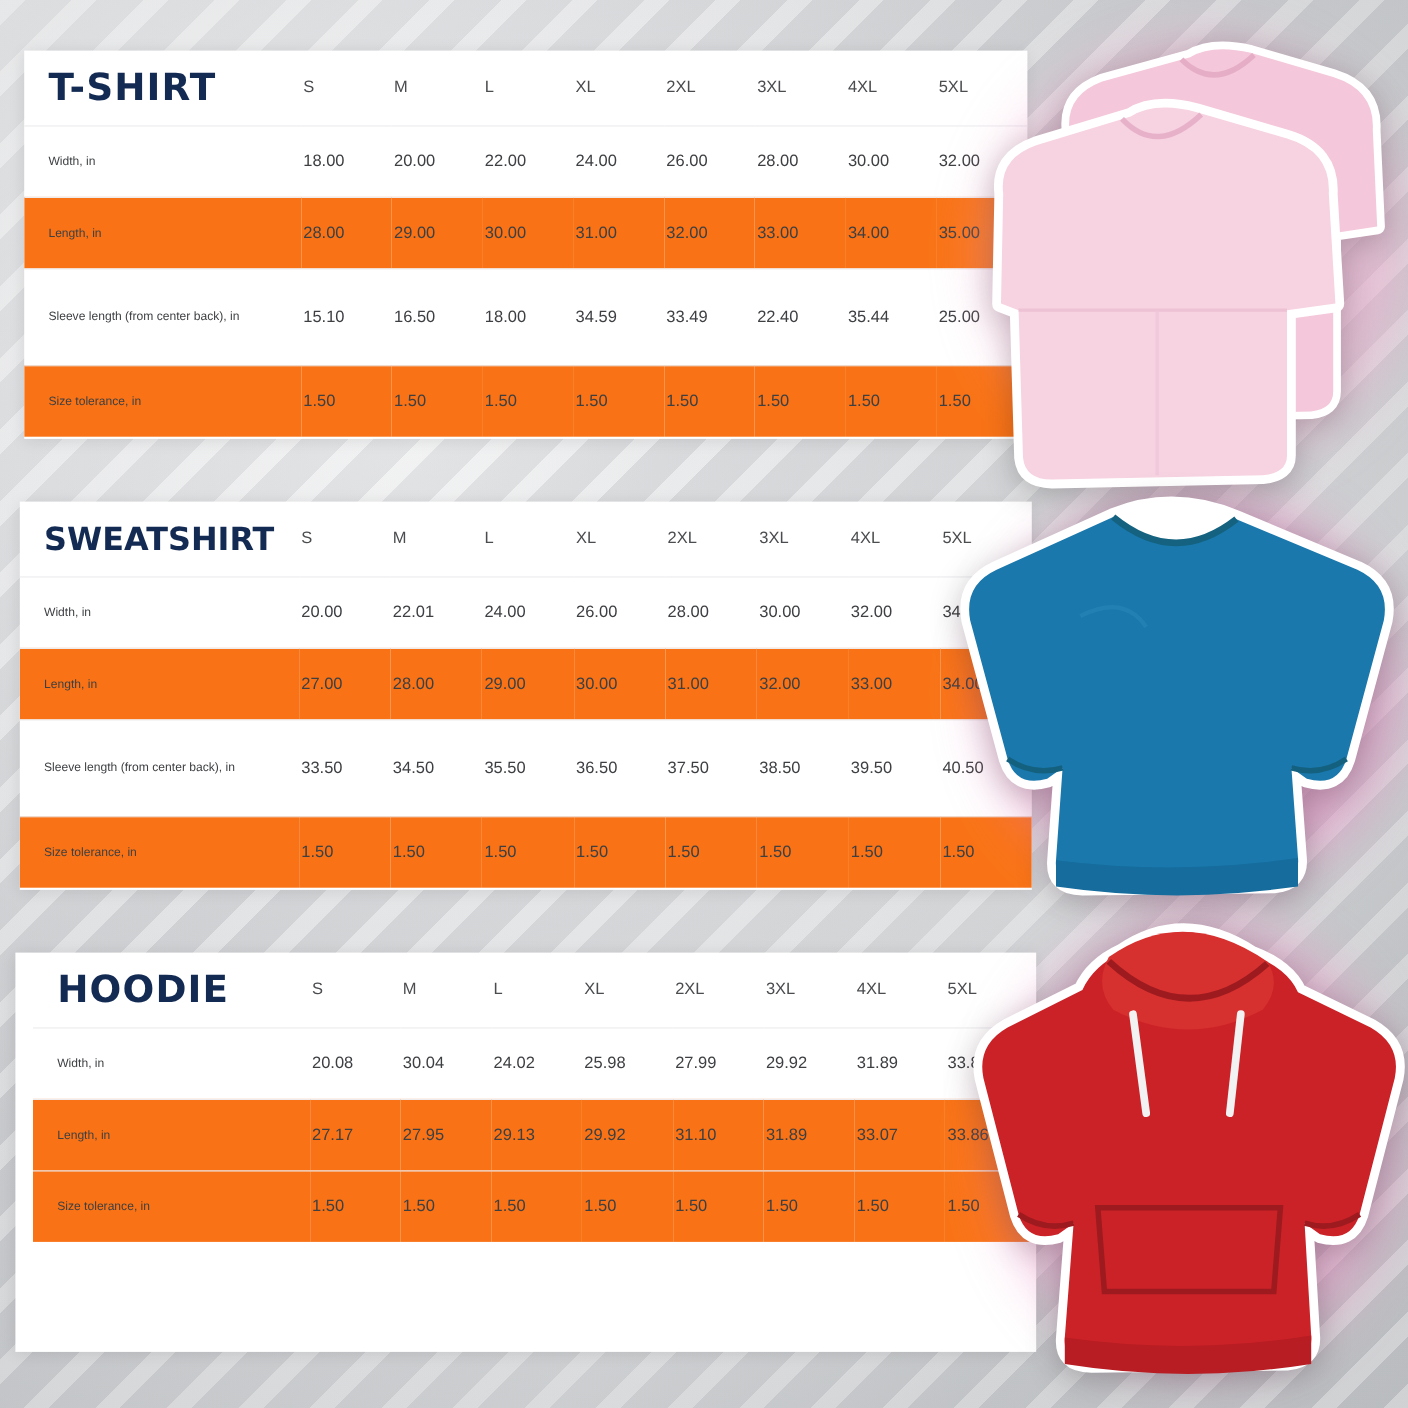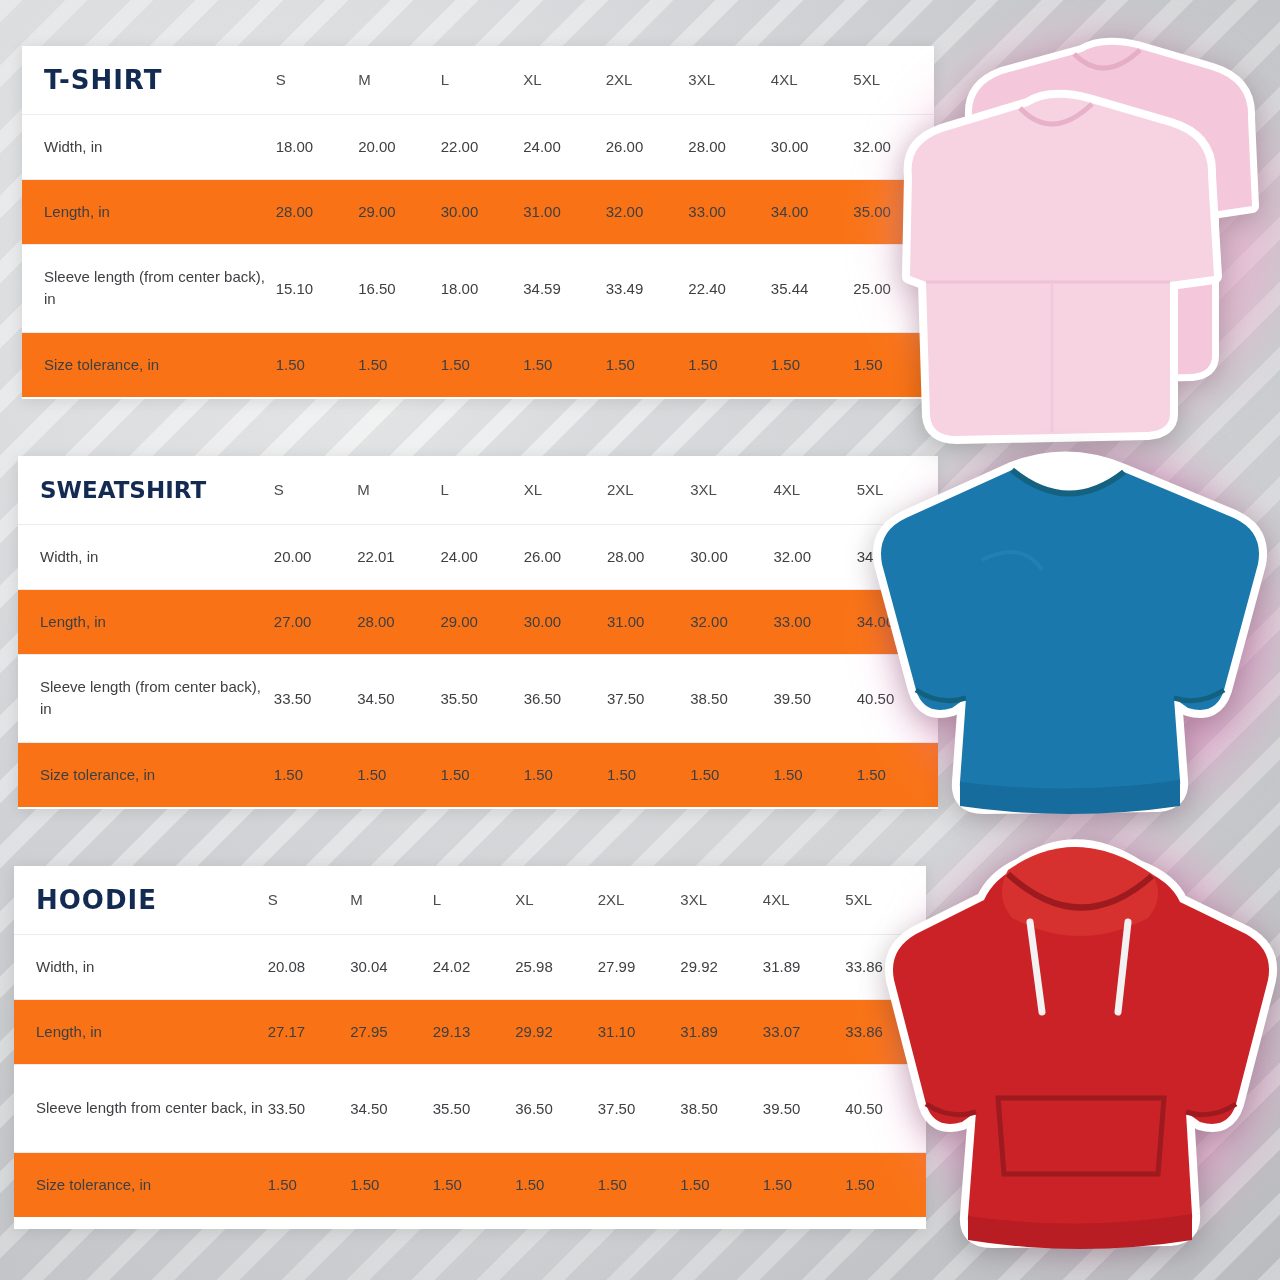--- a/index.html
+++ b/index.html
@@ -38,66 +38,66 @@
 
   
   .card {
     position: absolute;
     background: #ffffff;
     box-shadow: 0 2px 14px rgba(0,0,0,0.10);
     overflow: hidden;
   }
   #card-tshirt    { left: 22px;  top: 46px;   width: 912px; height: 353px; }
   #card-sweatshirt{ left: 18px;  top: 456px;  width: 920px; height: 353px; }
-  #card-hoodie    { left: 14px;  top: 866px;  width: 912px; height: 363px; }
+  #card-hoodie    { left: 14px;  top: 866px;  width: 912px; height: 363px; padding-left: 16px; }
 
   table {
     border-collapse: collapse;
     width: 100%;
     table-layout: fixed;
   }
   th, td {
     text-align: left;
     font-weight: normal;
     color: #3d3f42;
     font-size: 15px;
     padding: 0;
   }
   col.label-col { width: 250px; }
   col.size-col  { width: 82px; }
 
   thead tr { height: 68px; }
   .title-cell {
     font-family: "DejaVu Sans", sans-serif;
     font-weight: bold;
-    font-size: 26px;
+    font-size: 34px;
     letter-spacing: 1px;
     color: #132a53;
     padding-left: 22px;
     vertical-align: middle;
     white-space: nowrap;
   }
   .title-cell.small {
-    font-size: 23px;
+    font-size: 29px;
     letter-spacing: 0px;
   }
   .size-head {
     font-size: 15px;
     color: #4a4c4f;
     vertical-align: middle;
     padding-left: 2px;
   }
 
   tbody tr { height: 65px; }
   tbody tr.tall { height: 88px; }
   tbody tr.alt { background: #f97316; }
   td.row-label {
     padding-left: 22px;
     color: #3d3f42;
-    font-size: 15px;
+    font-size: 11px;
     line-height: 22px;
     vertical-align: middle;
     border-top: 1px solid #ececee;
   }
   td.val {
     color: #3d3f42;
     font-size: 15px;
     vertical-align: middle;
     padding-left: 2px;
     border-top: 1px solid #ececee;
@@ -321,31 +321,20 @@
       <tr class="alt">
         <td class="row-label">Length, in</td>
         <td class="val">27.17</td>
         <td class="val">27.95</td>
         <td class="val">29.13</td>
         <td class="val">29.92</td>
         <td class="val">31.10</td>
         <td class="val">31.89</td>
         <td class="val">33.07</td>
         <td class="val">33.86</td>
-      </tr>
-      <tr class="tall">
-        <td class="row-label">Sleeve length from center back, in</td>
-        <td class="val">33.50</td>
-        <td class="val">34.50</td>
-        <td class="val">35.50</td>
-        <td class="val">36.50</td>
-        <td class="val">37.50</td>
-        <td class="val">38.50</td>
-        <td class="val">39.50</td>
-        <td class="val">40.50</td>
       </tr>
       <tr class="alt">
         <td class="row-label">Size tolerance, in</td>
         <td class="val">1.50</td>
         <td class="val">1.50</td>
         <td class="val">1.50</td>
         <td class="val">1.50</td>
         <td class="val">1.50</td>
         <td class="val">1.50</td>
         <td class="val">1.50</td>

